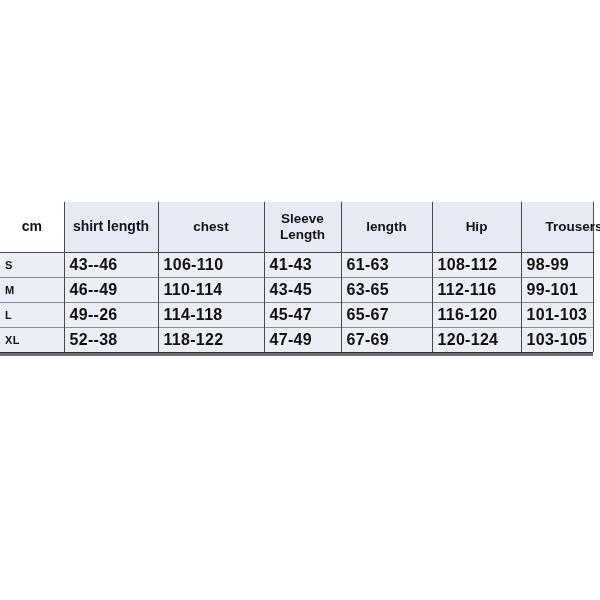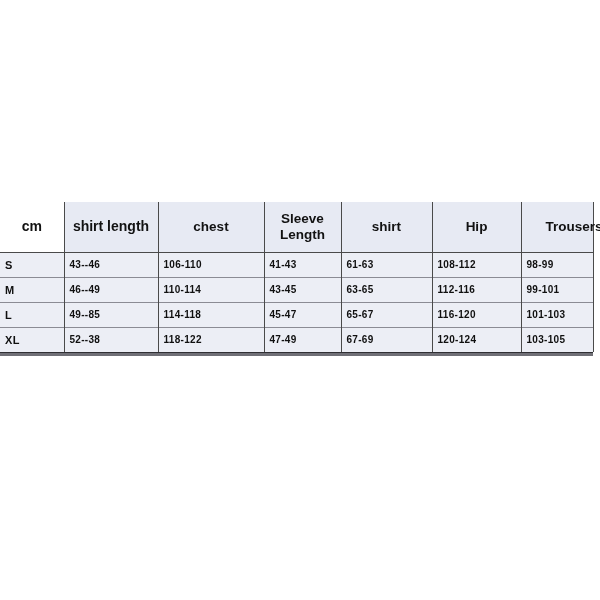--- a/index.html
+++ b/index.html
@@ -71,21 +71,21 @@
     padding-left: 24px;
   }
 
   
   table.size-chart tbody td {
     background: #eceef5;
     border-left: 1px solid #4a4a4a;
     border-top: 1px solid #8b8b94;
     height: 25px;
     padding: 1px 5px;
-    font-size: 10px;
+    font-size: 16px;
     font-weight: bold;
     letter-spacing: 0.3px;
     color: #101010;
     text-align: left;
     vertical-align: middle;
     white-space: nowrap;
     box-sizing: border-box;
   }
   table.size-chart tbody td.cell-size {
     border-left: none;
@@ -123,21 +123,21 @@
       <col class="c-hip">
       <col class="c-trousers">
     </colgroup>
 
     <thead>
       <tr>
         <th class="hdr-unit">cm</th>
         <th class="hdr-left">shirt length</th>
         <th>chest</th>
         <th>Sleeve Length</th>
-        <th>shirt</th>
+        <th>length</th>
         <th>Hip</th>
         <th class="hdr-last">Trousers</th>
       </tr>
     </thead>
 
     <tbody>
       <tr>
         <td class="cell-size">S</td>
         <td>43--46</td>
         <td>106-110</td>
@@ -150,21 +150,21 @@
         <td class="cell-size">M</td>
         <td>46--49</td>
         <td>110-114</td>
         <td>43-45</td>
         <td>63-65</td>
         <td>112-116</td>
         <td class="cell-last">99-101</td>
       </tr>
       <tr>
         <td class="cell-size">L</td>
-        <td>49--85</td>
+        <td>49--26</td>
         <td>114-118</td>
         <td>45-47</td>
         <td>65-67</td>
         <td>116-120</td>
         <td class="cell-last">101-103</td>
       </tr>
       <tr>
         <td class="cell-size">XL</td>
         <td>52--38</td>
         <td>118-122</td>

